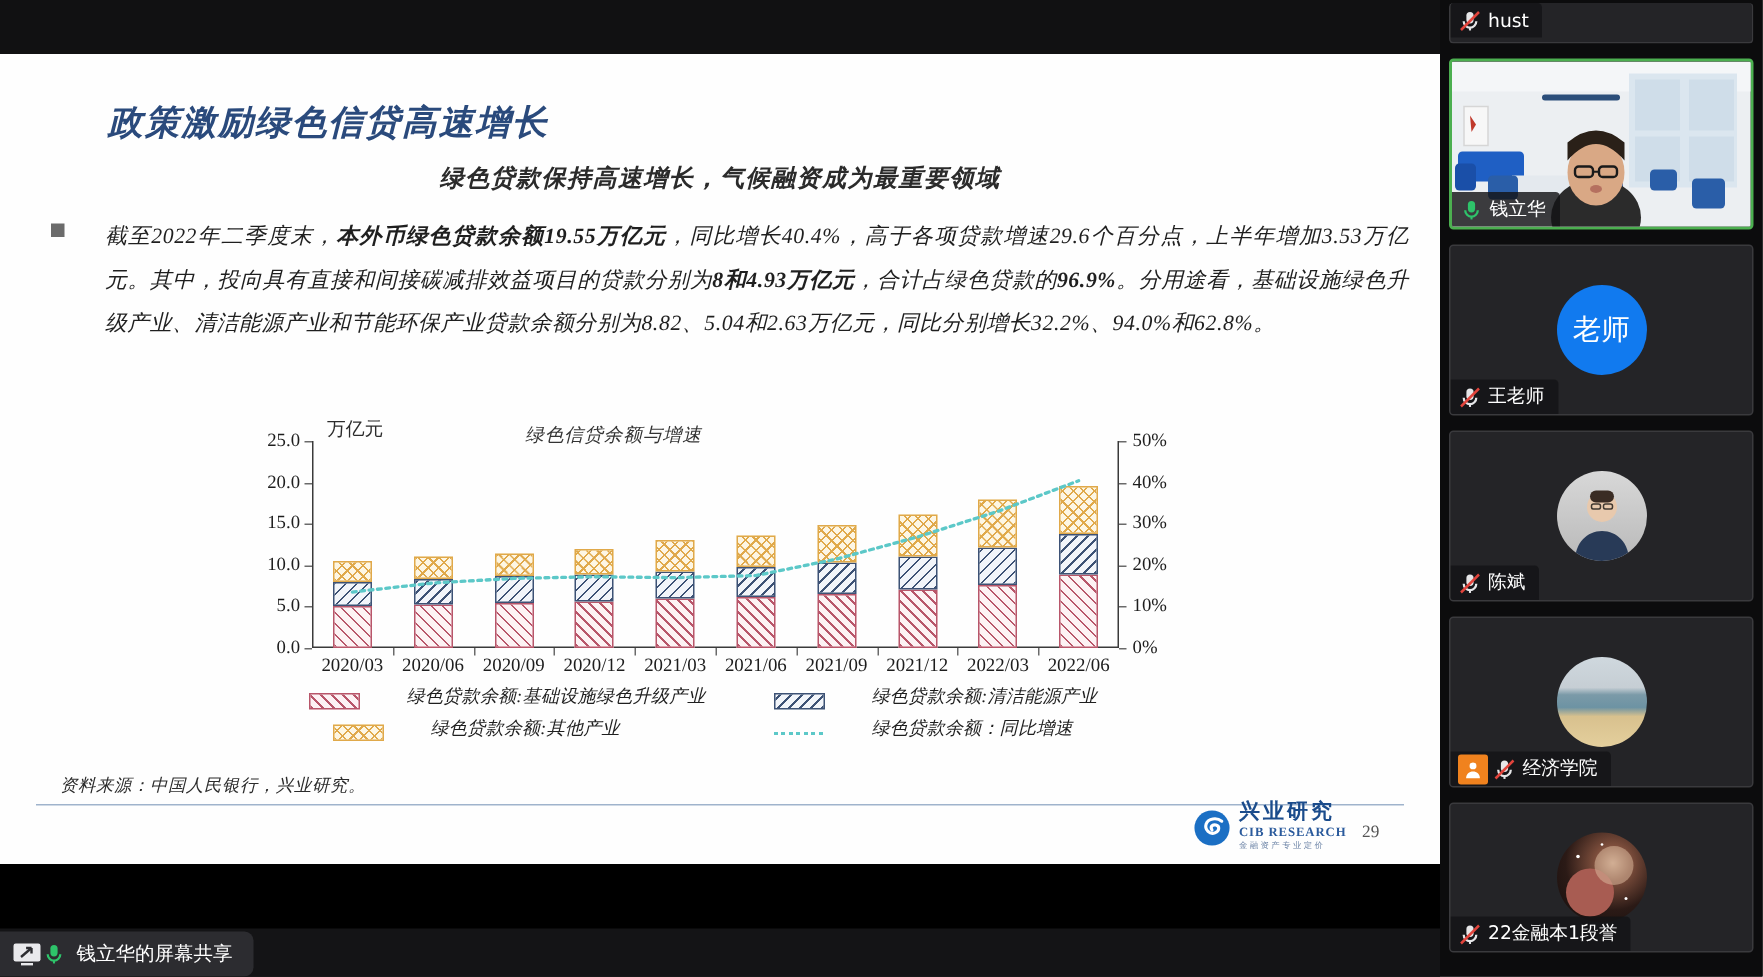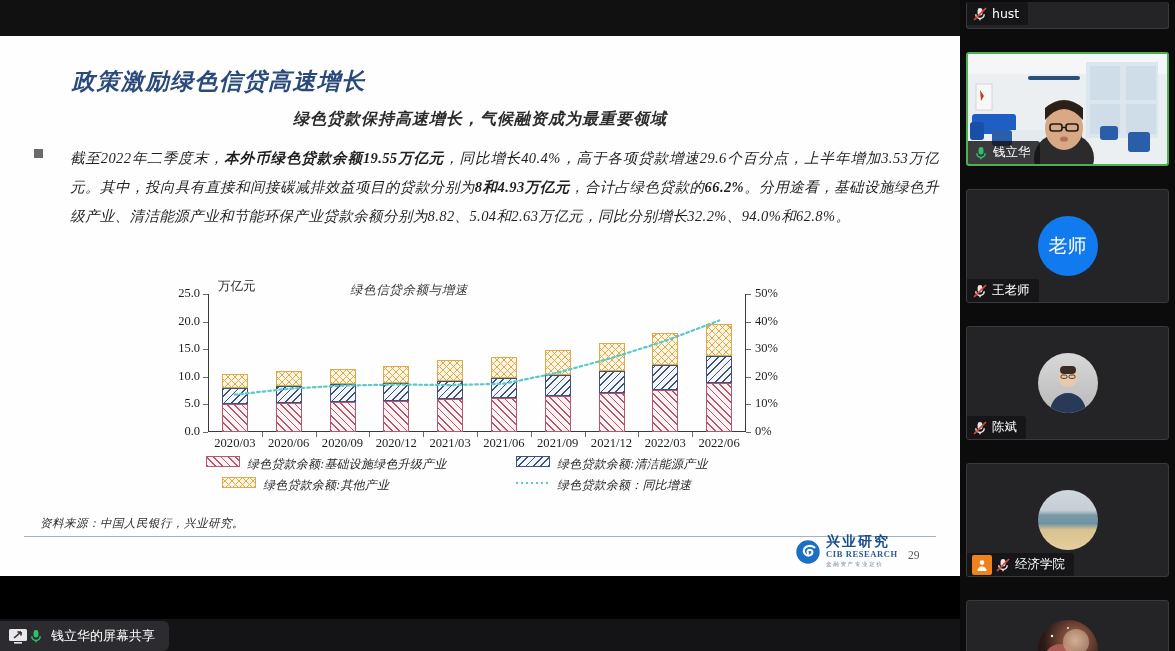--- a/index.html
+++ b/index.html
@@ -106,21 +106,21 @@
     position: absolute; left: 48px; top: 160px; width: 538px; height: 18px;
   }
   .xlab {
     position: absolute; text-align: center;
     font-family: "Liberation Serif", serif; font-size: 12.6px; color: #1d1d1d;
     white-space: nowrap;
   }
   #legend {
     position: absolute; left: 46px; top: 180px; width: 560px; height: 42px;
   }
-  .lg-item { position: absolute; display: flex; align-items: flex-start; }
+  .lg-item { position: absolute; display: flex; align-items: flex-end; gap: 24px; }
   .lg-swatch { width: 34px; height: 11px; margin-right: 7px; flex: 0 0 auto; }
   .lg-dotted {
     width: 34px; height: 11px; margin-right: 7px; flex: 0 0 auto;
     background-image: repeating-linear-gradient(90deg,#5cc8c8 0 2.5px, rgba(0,0,0,0) 2.5px 5px);
     background-size: 100% 2px; background-position: 0 5px; background-repeat: repeat-x;
   }
   .lg-text {
     font-family: "Liberation Serif", serif; font-size: 12px; font-style: italic;
     color: #1f1f1f; white-space: nowrap; letter-spacing: .2px;
   }
@@ -159,21 +159,21 @@
     position: absolute; left: 908px; top: 513px;
     font-family: "Liberation Serif", serif; font-size: 11.5px; color: #555;
   }
 
   
   #strip {
     position: absolute; right: 0; top: 0; width: 215px; height: 651px;
     background: #0c0c0d; padding: 2px 4px 0 6px;
   }
   .tile {
-    position: relative; width: 203px; height: 114px; margin-bottom: 23px;
+    position: relative; width: 203px; height: 114px; margin-bottom: 10px;
     background: #242427; border: 1px solid #3a3a3d; border-radius: 3px;
     overflow: hidden;
   }
   .tile.partial-top { height: 27px; margin-top: 0; border-top: none; }
   .tile.active { border: 2px solid #4caf50; }
   .tile.partial-bottom { height: 100px; }
   .name-chip {
     position: absolute; left: 0; bottom: 0; display: flex; align-items: center;
     height: 23px; padding: 0 9px 0 5px;
     background: rgba(20,20,22,.82);
@@ -220,21 +220,21 @@
 
   <div id="share-stage">
     <div id="slide">
 
       <div class="slide-title">政策激励绿色信贷高速增长</div>
       <div class="slide-subtitle">绿色贷款保持高速增长，气候融资成为最重要领域</div>
 
       <div class="bullet-row">
         <div class="bullet-mark"></div>
         <div class="bullet-text">
-          <span>截至2022年二季度末，</span><b>本外币绿色贷款余额19.55万亿元</b><span>，同比增长40.4%，高于各项贷款增速29.6个百分点，上半年增加3.53万亿元。其中，投向具有直接和间接碳减排效益项目的贷款分别为</span><b>8和4.93万亿元</b><span>，合计占绿色贷款的</span><b>66.2%</b><span>。分用途看，基础设施绿色升级产业、清洁能源产业和节能环保产业贷款余额分别为8.82、5.04和2.63万亿元，同比分别增长32.2%、94.0%和62.8%。</span>
+          <span>截至2022年二季度末，</span><b>本外币绿色贷款余额19.55万亿元</b><span>，同比增长40.4%，高于各项贷款增速29.6个百分点，上半年增加3.53万亿元。其中，投向具有直接和间接碳减排效益项目的贷款分别为</span><b>8和4.93万亿元</b><span>，合计占绿色贷款的</span><b>96.9%</b><span>。分用途看，基础设施绿色升级产业、清洁能源产业和节能环保产业贷款余额分别为8.82、5.04和2.63万亿元，同比分别增长32.2%、94.0%和62.8%。</span>
         </div>
       </div>
 
       <div id="chart-block">
         <div class="y-unit">万亿元</div>
         <div class="chart-title">绿色信贷余额与增速</div>
         <div class="plot" id="plot">
             <div class="axis-line" style="left: 0px; top: 0px; width: 1px; height: 138px;"></div>
             <div class="axis-line" style="right: 0px; top: 0px; width: 1px; height: 138px;"></div>
             <div class="axis-line" style="left: 0px; bottom: 0px; width: 538px; height: 1px;"></div>

